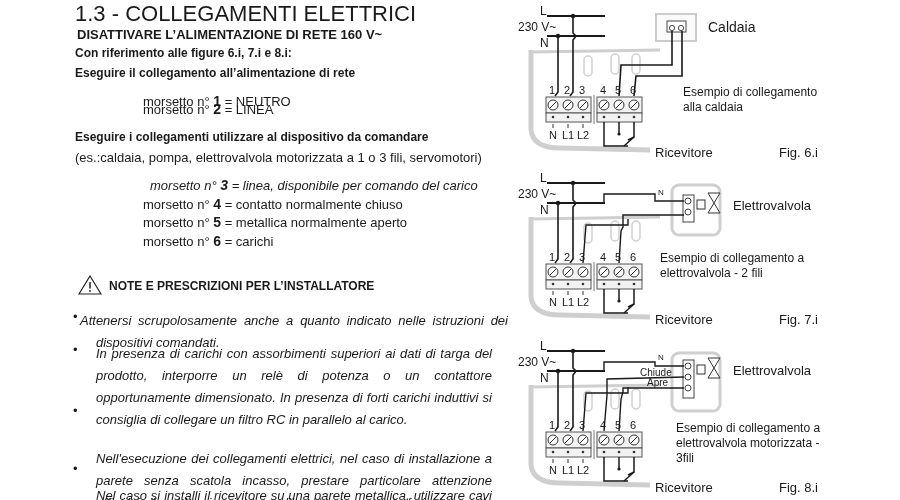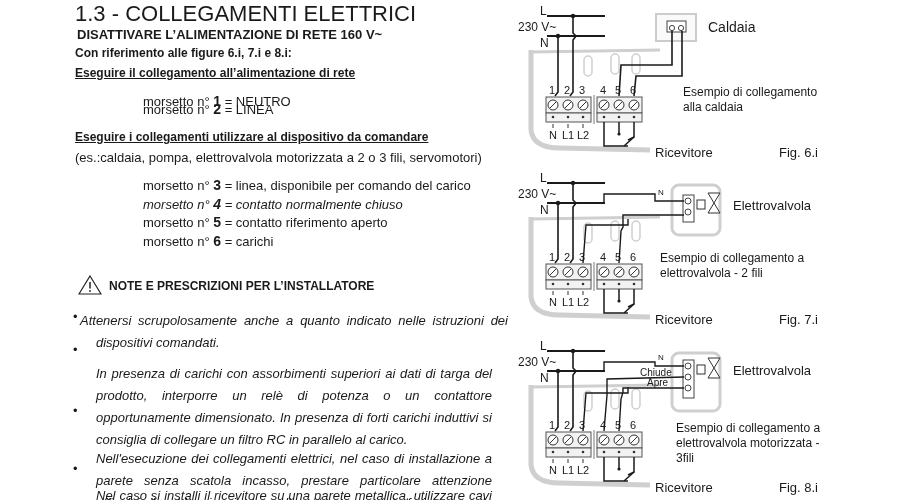--- a/index.html
+++ b/index.html
@@ -1,21 +1,21 @@
 <!DOCTYPE html>
 <html><head>
 <meta charset="utf-8">
 <style>
   html, body { margin:0; padding:0; background:#ffffff; }
   body { width:900px; height:500px; position:relative; overflow:hidden; font-family:"Liberation Sans", sans-serif; color:#1a1a1a; }
   .abs { position:absolute; white-space:nowrap; }
   .h1 { font-size:22px; font-weight:normal; }
   .h2 { font-size:13px; font-weight:bold; }
   .h3 { font-size:12px; font-weight:bold; }
-  .ul { text-decoration:underline; }
+  .ul { }
   .body { font-size:13px; }
   .term { font-size:13px; }
   .term b { font-weight:bold; font-size:14px; }
   .note-title { font-size:12px; font-weight:bold; }
   .para { position:absolute; font-size:13px; line-height:22px; width:420px; text-align:justify;font-style:italic; }
   .bullet { position:absolute; font-size:13px; }
   svg text { font-family:"Liberation Sans", sans-serif; }
 </style>
 </head>
 <body>
@@ -26,51 +26,51 @@
 <div class="abs h3 ul" style="left:75px;top:66px;">Eseguire il collegamento all’alimentazione di rete</div>
 
 <div class="abs term" style="left:143px;top:93px;text-align:right;">
   <span>morsetto  n° </span><b>1</b><span> = NEUTRO</span>
 </div>
 <div class="abs term" style="left:143px;top:101px;">
   <span>morsetto n°  </span><b>2</b><span> = LINEA</span>
 </div>
 
 <div class="abs h3 ul" style="left:75px;top:130px;">Eseguire i collegamenti utilizzare al dispositivo da comandare</div>
-<div class="abs body" style="left:75px;top:150px;">(es.:caldaia, pompa, elettrovalvola motorizzata a 2 o 3 fili, servomotori)</div>
-
-<div class="abs term" style="left:143px;top:177px;">
+<div class="abs body" style="left:75px;top:150px;">(es.:caldaia, pompa, elettrovalvola motorizzata a 1 o 3 fili, servomotori)</div>
+
+<div class="abs term" style="left:150px;top:177px;font-style:italic;">
   <span>morsetto n° </span><b>3</b><span> = linea, disponibile per comando del carico</span>
 </div>
-<div class="abs term" style="left:143px;top:196px;font-style:italic;">
+<div class="abs term" style="left:143px;top:196px;">
   <span>morsetto n° </span><b>4</b><span> = contatto normalmente chiuso</span>
 </div>
 <div class="abs term" style="left:143px;top:214px;">
-  <span>morsetto n° </span><b>5</b><span> = contatto riferimento aperto</span>
+  <span>morsetto n° </span><b>5</b><span> = metallica normalmente aperto</span>
 </div>
 <div class="abs term" style="left:143px;top:233px;">
   <span>morsetto n° </span><b>6</b><span> = carichi</span>
 </div>
 
 <div class="abs" style="left:78px;top:275px;">
   <svg width="24" height="20" viewBox="0 0 24 20">
     <path d="M12 1 L23 19 L1 19 Z" fill="none" stroke="#222" stroke-width="1.2"></path>
     <line x1="12" y1="7" x2="12" y2="13.5" stroke="#222" stroke-width="1.5"></line>
     <circle cx="12" cy="16" r="0.9" fill="#222"></circle>
   </svg>
 </div>
 <div class="abs note-title" style="left:109px;top:279px;">NOTE E PRESCRIZIONI PER L’INSTALLATORE</div>
 
 <div class="bullet" style="left:73px;top:309px;">•</div>
 <div class="para" style="left: 80px; top: 310px; width: 412px; text-indent: 0px; padding-left: 16px;">
   <span style="display: block; padding-left: 0px; text-indent: -16px;">Attenersi scrupolosamente anche a quanto indicato nelle istruzioni dei dispositivi comandati.</span>
 </div>
 
 <div class="bullet" style="left:73px;top:342px;">•</div>
-<div class="para" style="left:96px;top:343px;width:396px;margin-top:20px;">In presenza di carichi con assorbimenti superiori ai dati di targa del prodotto, interporre un relè di potenza o un contattore opportunamente dimensionato. In presenza di forti carichi induttivi si consiglia di collegare un filtro RC in parallelo al carico.</div>
+<div class="para" style="left:96px;top:343px;width:396px;">In presenza di carichi con assorbimenti superiori ai dati di targa del prodotto, interporre un relè di potenza o un contattore opportunamente dimensionato. In presenza di forti carichi induttivi si consiglia di collegare un filtro RC in parallelo al carico.</div>
 
 <div class="bullet" style="left:73px;top:403px;">•</div>
 <div class="para" style="left:96px;top:404px;width:396px;margin-top:44px;">Nell'esecuzione dei collegamenti elettrici, nel caso di installazione a parete senza scatola incasso, prestare particolare attenzione affinché il cablaggio sia ben disposto e non interferisca con la corretta chiusura del frontale sulla base.</div>
 
 <div class="bullet" style="left:73px;top:461px;">•</div>
 <div class="para" style="left:96px;top:462px;width:396px;margin-top:23px;">Nel caso si installi il ricevitore su una parete metallica, utilizzare cavi a doppio isolamento per i collegamenti elettrici.</div>
 
 <svg id="figs" width="900" height="500" style="position:absolute;left:0;top:0;pointer-events:none;">
     <g transform="translate(0,0)">
       <path d="M531 50 L531 130 Q533 148 560 148 L650 150" fill="none" stroke="#cfcfcf" stroke-width="5"></path>

